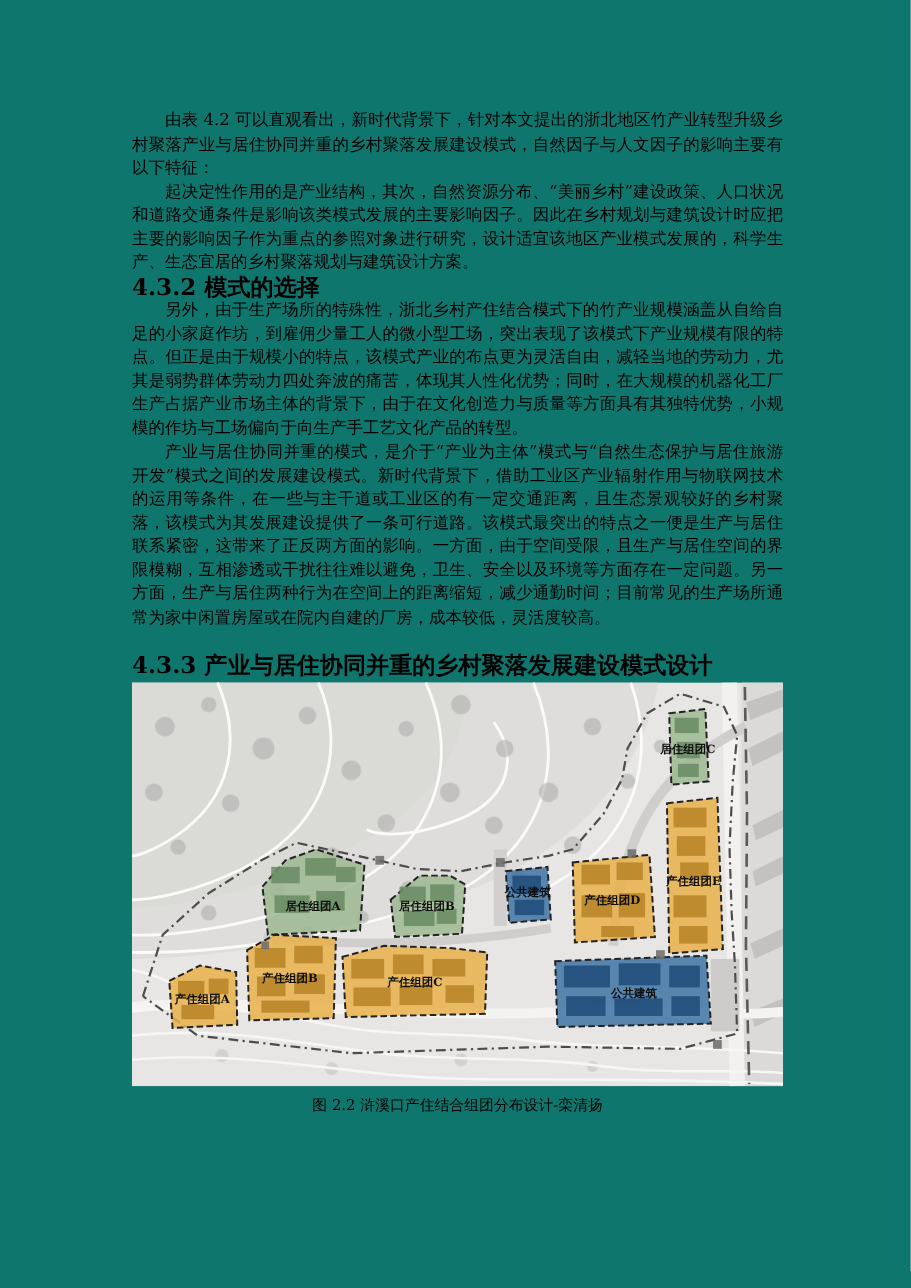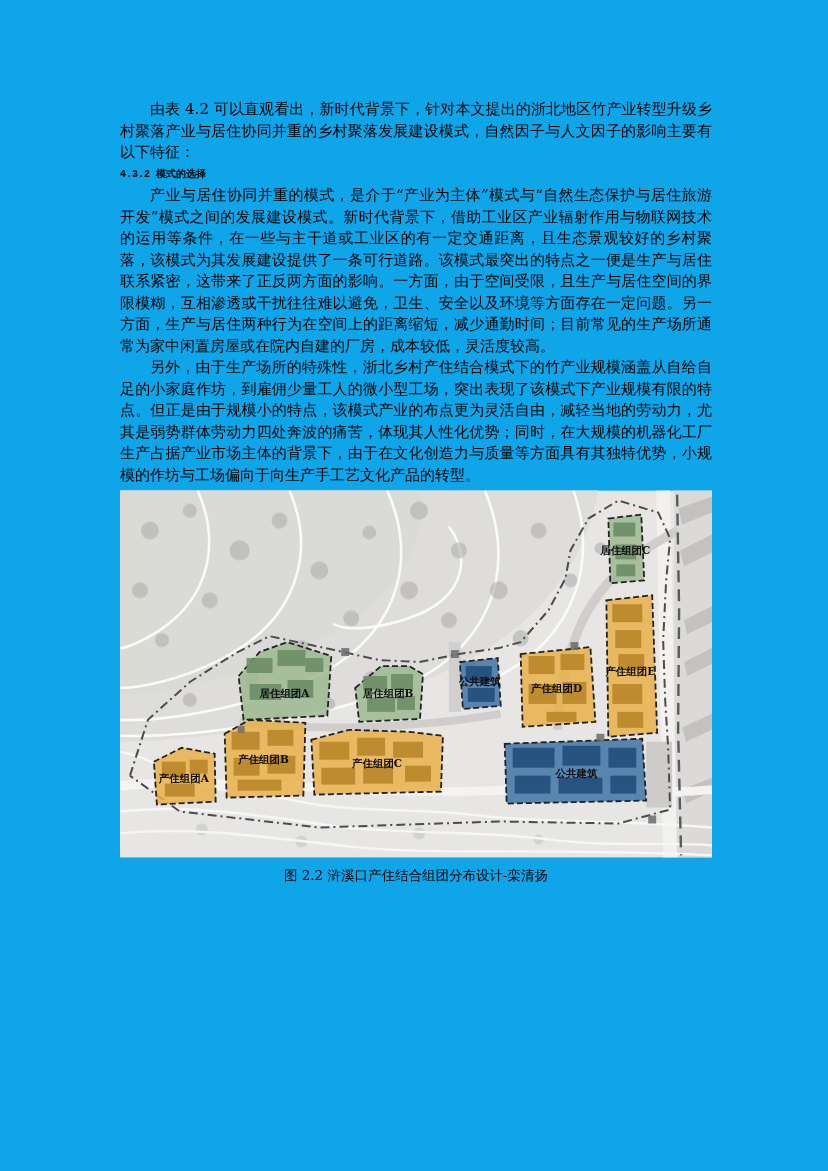--- a/index.html
+++ b/index.html
@@ -1,56 +1,58 @@
 <!DOCTYPE html>
 <html><head>
 <meta charset="utf-8">
 <style>
   html,body{margin:0;padding:0;background:#ffffff;}
   .page{
     position:relative;
     width:828px;height:1171px;
-    margin:0 auto;background:#0ea5e9;
+    margin:0 auto;background:#0f766e;
     font-family:"DejaVu Serif","Liberation Serif",serif;
     color:#000;overflow:hidden;
   }
   .content{
     position:absolute;left:120px;top:99px;width:592px;
   }
   .para{
     margin:0;font-size:15px;line-height:21.5px;
     text-align:justify;text-indent:2em;
   }
   .heading{
-    margin:0;font-size:10px;line-height:21.5px;font-weight:bold;font-family:Liberation Mono, monospace;
+    margin:0;font-size:21px;line-height:21.5px;font-weight:bold;
   }
   .heading.spaced{margin-top:22px;}
   .figure-block{margin:4px 0 0 0;}
   .map-wrap{width:592px;height:368px;overflow:hidden;}
   .fig-caption{
     text-align:center;font-size:13.5px;line-height:18px;margin-top:8px;
   }
   .cluster-label{
     font-family:"DejaVu Serif","Liberation Serif",serif;
     font-size:10.5px;font-weight:bold;fill:#0d0d0d;text-anchor:middle;
   }
 </style>
 </head>
 <body>
 
 <div class="page">
   <div class="content">
 
     <p class="para">由表 4.2 可以直观看出，新时代背景下，针对本文提出的浙北地区竹产业转型升级乡村聚落产业与居住协同并重的乡村聚落发展建设模式，自然因子与人文因子的影响主要有以下特征：</p>
+    <p class="para">起决定性作用的是产业结构，其次，自然资源分布、“美丽乡村”建设政策、人口状况和道路交通条件是影响该类模式发展的主要影响因子。因此在乡村规划与建筑设计时应把主要的影响因子作为重点的参照对象进行研究，设计适宜该地区产业模式发展的，科学生产、生态宜居的乡村聚落规划与建筑设计方案。</p>
 
     <h3 class="heading">4.3.2 模式的选择</h3>
 
+    <p class="para">另外，由于生产场所的特殊性，浙北乡村产住结合模式下的竹产业规模涵盖从自给自足的小家庭作坊，到雇佣少量工人的微小型工场，突出表现了该模式下产业规模有限的特点。但正是由于规模小的特点，该模式产业的布点更为灵活自由，减轻当地的劳动力，尤其是弱势群体劳动力四处奔波的痛苦，体现其人性化优势；同时，在大规模的机器化工厂生产占据产业市场主体的背景下，由于在文化创造力与质量等方面具有其独特优势，小规模的作坊与工场偏向于向生产手工艺文化产品的转型。</p>
     <p class="para">产业与居住协同并重的模式，是介于“产业为主体”模式与“自然生态保护与居住旅游开发”模式之间的发展建设模式。新时代背景下，借助工业区产业辐射作用与物联网技术的运用等条件，在一些与主干道或工业区的有一定交通距离，且生态景观较好的乡村聚落，该模式为其发展建设提供了一条可行道路。该模式最突出的特点之一便是生产与居住联系紧密，这带来了正反两方面的影响。一方面，由于空间受限，且生产与居住空间的界限模糊，互相渗透或干扰往往难以避免，卫生、安全以及环境等方面存在一定问题。另一方面，生产与居住两种行为在空间上的距离缩短，减少通勤时间；目前常见的生产场所通常为家中闲置房屋或在院内自建的厂房，成本较低，灵活度较高。</p>
-    <p class="para">另外，由于生产场所的特殊性，浙北乡村产住结合模式下的竹产业规模涵盖从自给自足的小家庭作坊，到雇佣少量工人的微小型工场，突出表现了该模式下产业规模有限的特点。但正是由于规模小的特点，该模式产业的布点更为灵活自由，减轻当地的劳动力，尤其是弱势群体劳动力四处奔波的痛苦，体现其人性化优势；同时，在大规模的机器化工厂生产占据产业市场主体的背景下，由于在文化创造力与质量等方面具有其独特优势，小规模的作坊与工场偏向于向生产手工艺文化产品的转型。</p>
-
+
+    <h3 class="heading spaced">4.3.3 产业与居住协同并重的乡村聚落发展建设模式设计</h3>
 
 
     <div class="figure-block">
       <div class="map-wrap">
         <svg id="plan-svg" width="592" height="368" viewBox="0 0 594 368" xmlns="http://www.w3.org/2000/svg">
 
           <rect width="594" height="368" fill="#e7e6e5"></rect>
 
           <g>
             <path d="M0,0 H480 C470,60 430,130 340,175 C250,218 120,250 0,252 Z" fill="#dedddb"></path>

